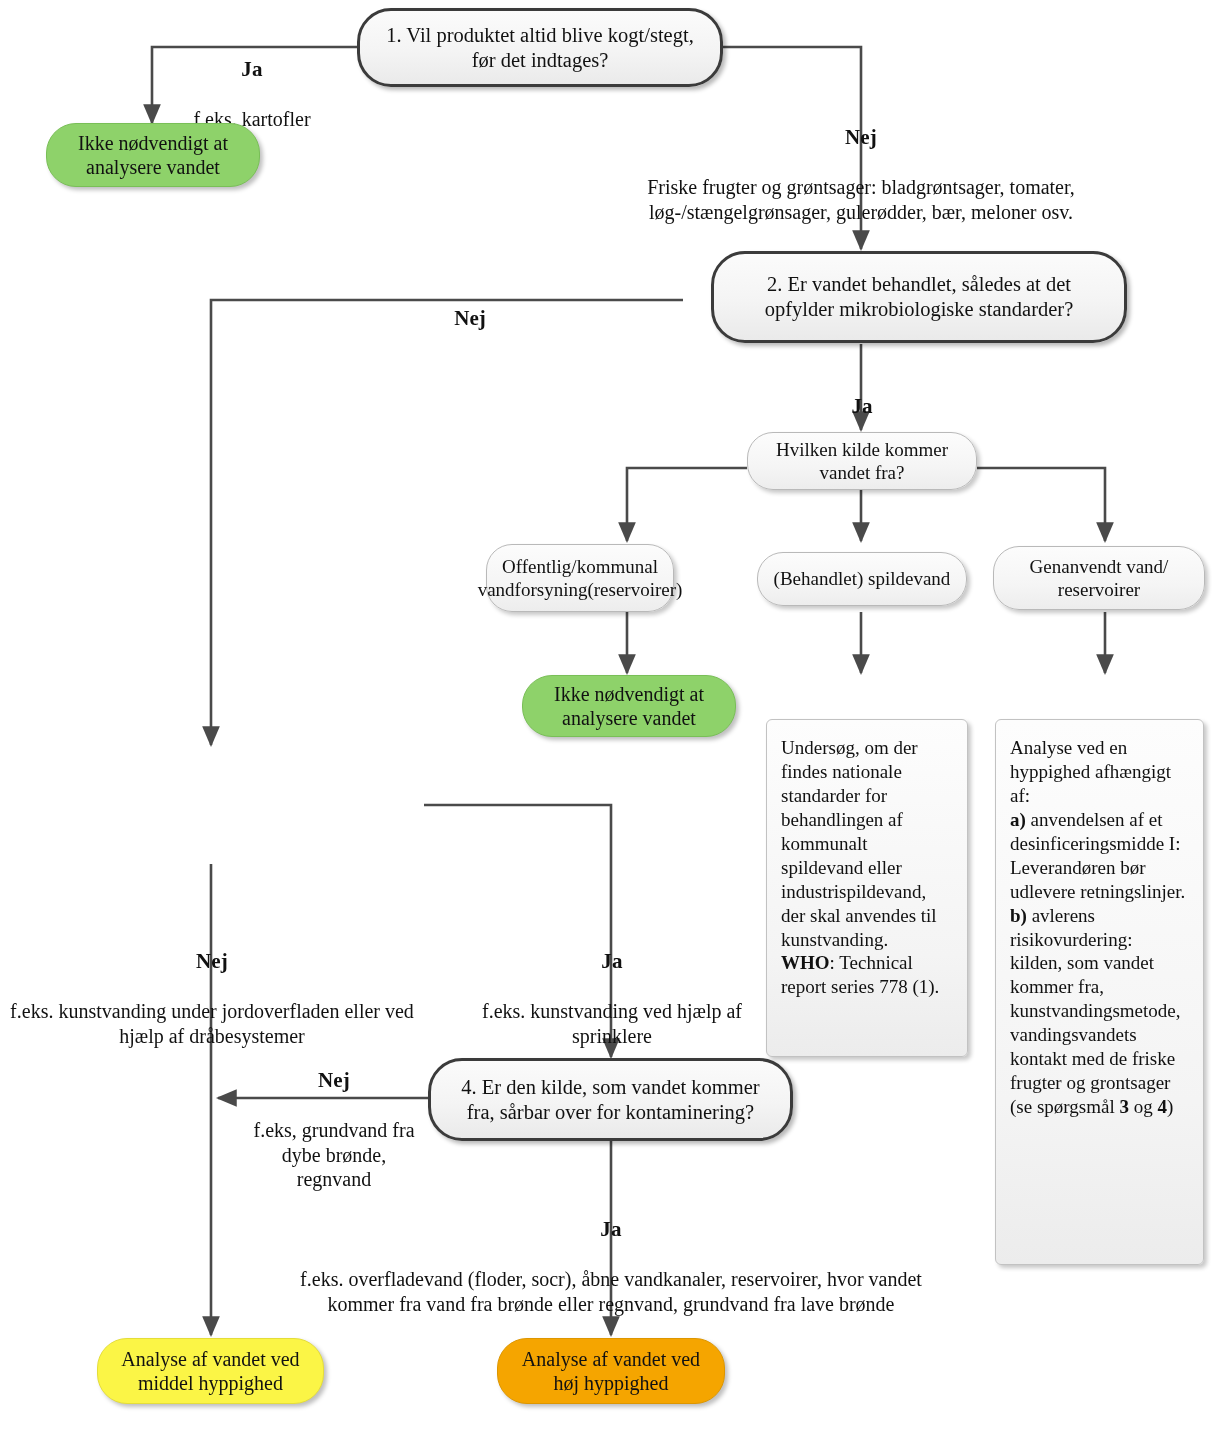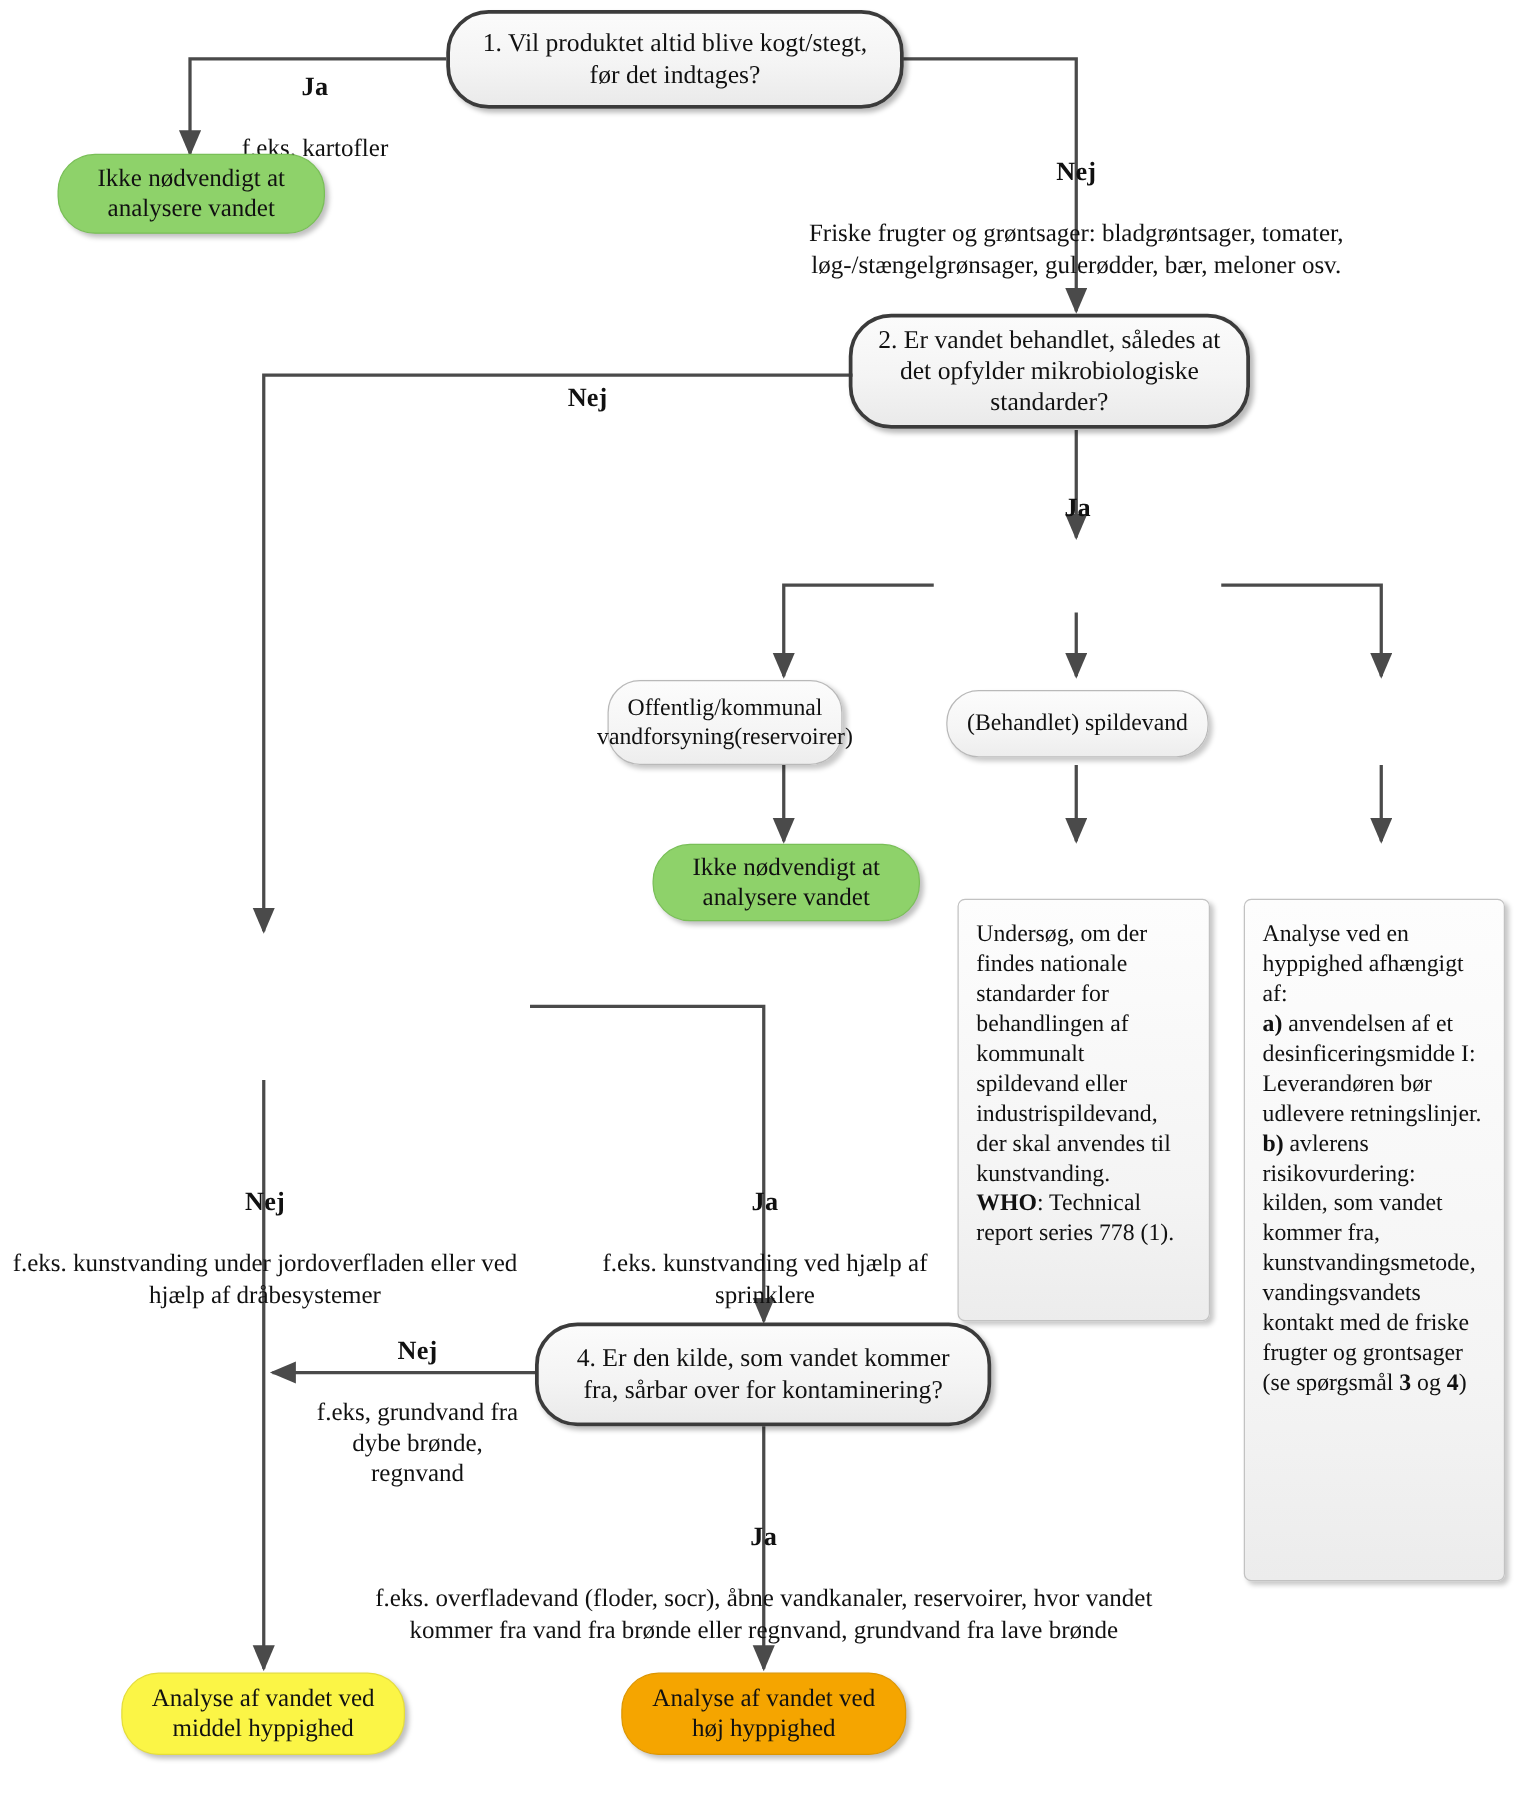--- a/index.html
+++ b/index.html
@@ -142,38 +142,44 @@
 
   <div class="node term green" style="left:46px;top:123px;width:214px;height:64px;">
     <span>Ikke nødvendigt at analysere vandet</span>
   </div>
 
   <div class="lbl" style="left:640px;top:101px;width:442px;">
     <span class="yn">Nej</span>
     <span class="ex">Friske frugter og grøntsager: bladgrøntsager, tomater, løg-/stængelgrønsager, gulerødder, bær, meloner osv.</span>
   </div>
 
-  <div class="node qbox" style="left:679px;top:251px;width:321px;height:92px;">
+  <div class="node qbox" style="left:711px;top:251px;width:416px;height:92px;">
     <span>2. Er vandet behandlet, således at det opfylder mikrobiologiske standarder?</span>
   </div>
 
   <div class="lbl onlyyn" style="left:425px;top:280px;width:90px;">
     <span>Nej</span>
   </div>
 
   <div class="lbl onlyyn" style="left:822px;top:368px;width:80px;">
     <span>Ja</span>
   </div>
 
+  <div class="node obox" style="left:747px;top:432px;width:230px;height:58px;">
+    <span>Hvilken kilde kommer vandet fra?</span>
+  </div>
 
   <div class="node obox" style="left:486px;top:544px;width:188px;height:68px;">
     <span>Offentlig/kommunal vandforsyning(reservoirer)</span>
   </div>
   <div class="node obox" style="left:757px;top:552px;width:210px;height:54px;">
     <span>(Behandlet) spildevand</span>
+  </div>
+  <div class="node obox" style="left:993px;top:546px;width:212px;height:64px;">
+    <span>Genanvendt vand/ reservoirer</span>
   </div>
 
   <div class="node term green" style="left:522px;top:675px;width:214px;height:62px;">
     <span>Ikke nødvendigt at analysere vandet</span>
   </div>
 
   <div class="node panel" style="left:766px;top:675px;width:202px;height:338px;">
     <div>
       <span>Undersøg, om der findes nationale standarder for behandlingen af kommunalt spildevand eller industrispildevand, der skal anvendes til kunstvanding.</span>
       <br>

